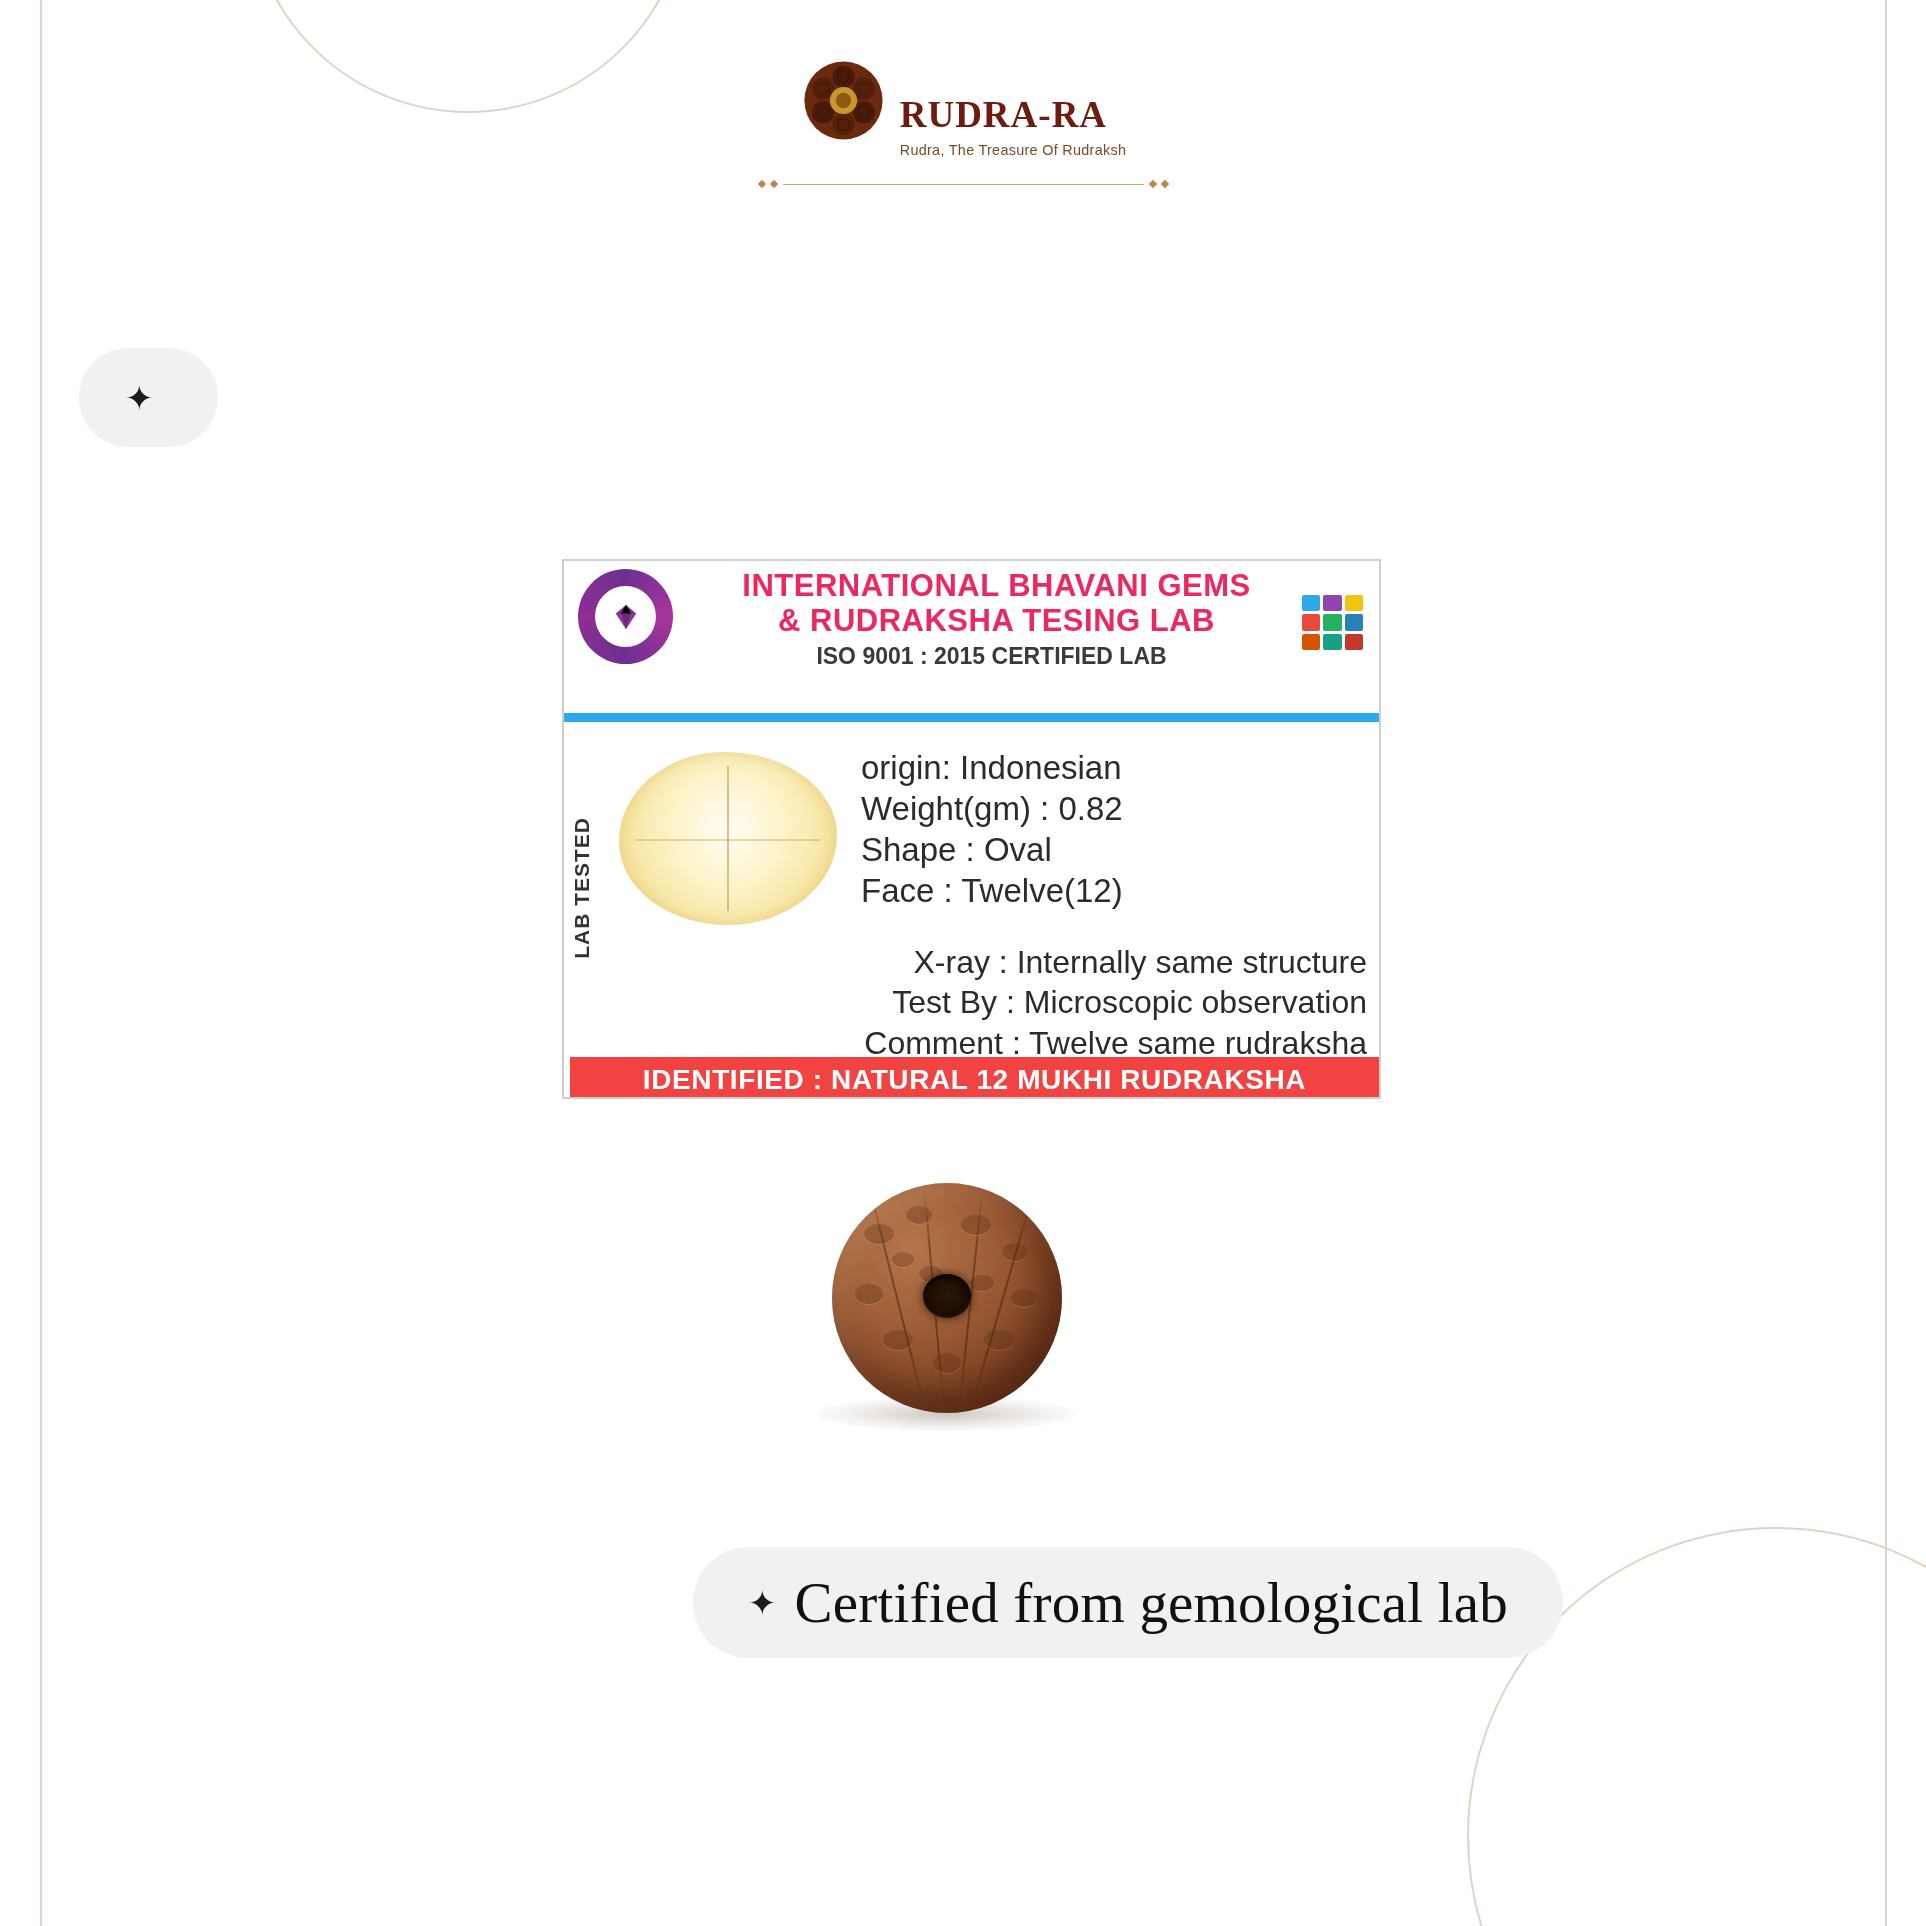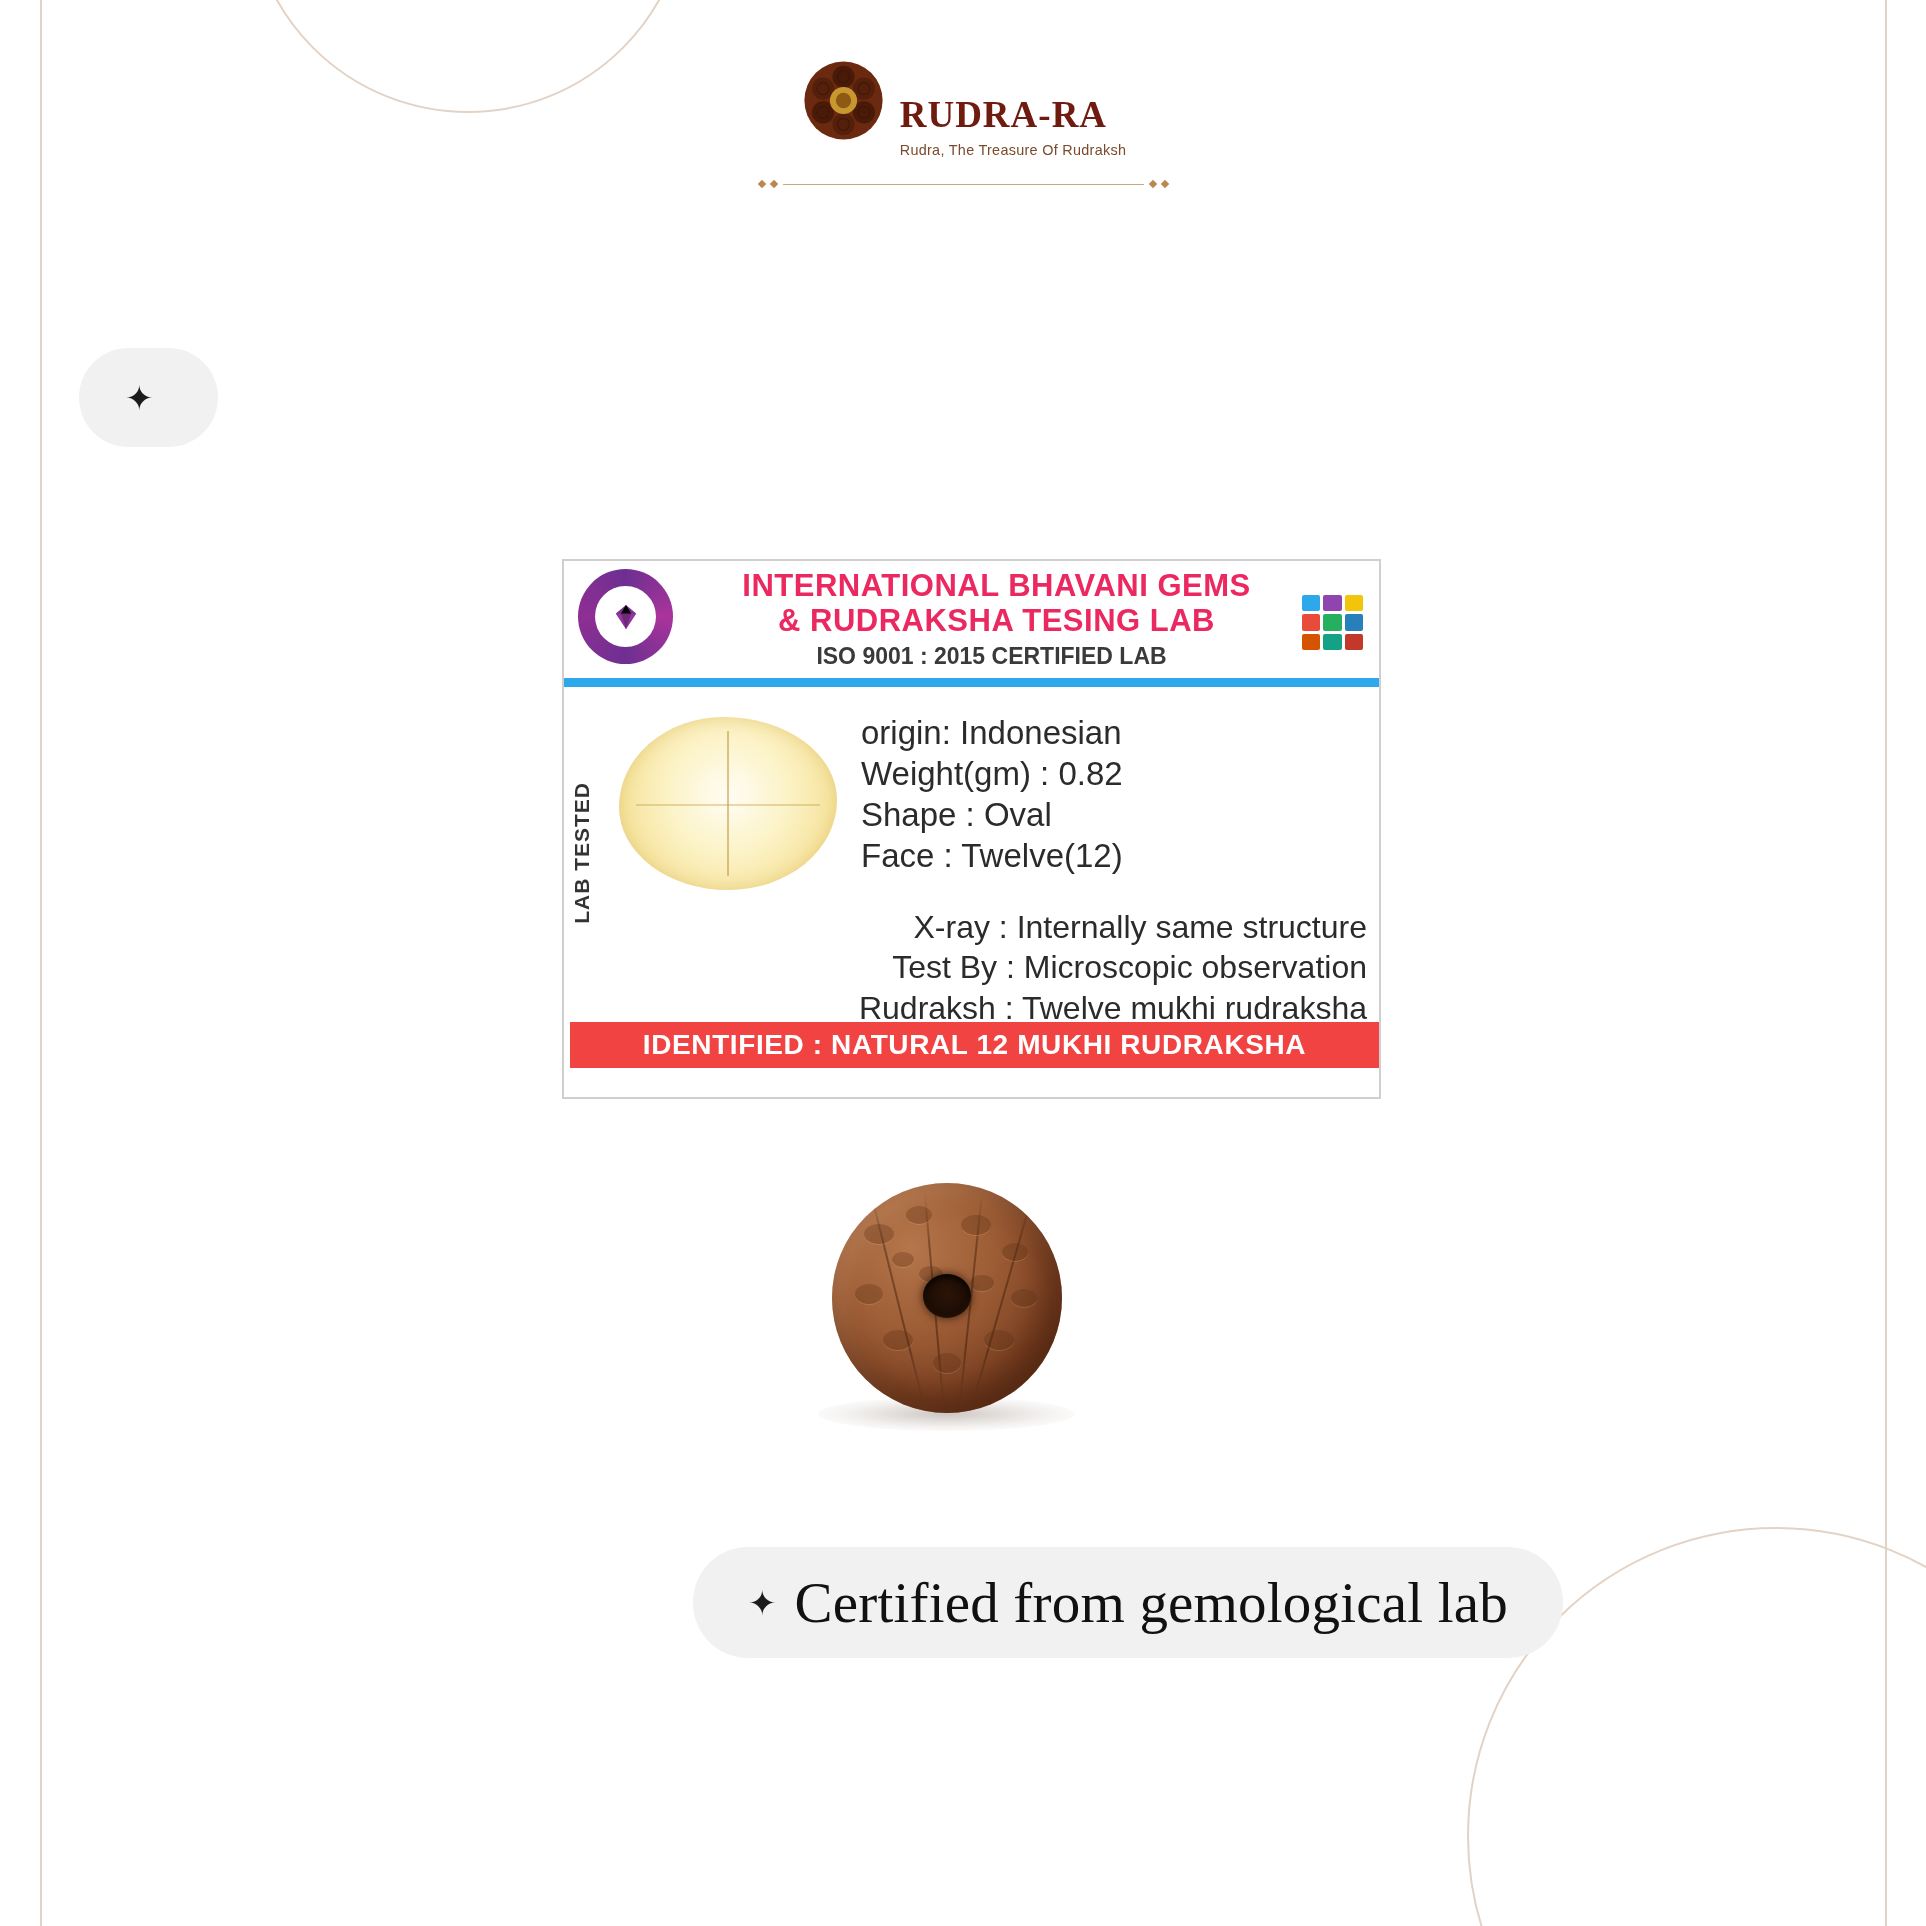--- a/index.html
+++ b/index.html
@@ -155,21 +155,21 @@
     width: 819px;
     height: 540px;
     background: #ffffff;
     border: 2px solid #cfcfcf;
     box-sizing: border-box;
     overflow: hidden;
     filter: saturate(1.02);
   }
   .cert-head {
     position: relative;
-    height: 117px;
+    height: 152px;
     padding-top: 8px;
     box-sizing: border-box;
   }
   .cert-title1, .cert-title2 {
     text-align: center;
     font-family: "Liberation Sans", sans-serif;
     font-weight: bold;
     font-size: 31px;
     color: #e8295f;
     letter-spacing: 0.5px;
@@ -464,21 +464,21 @@
       <div class="cert-fields">
         <div class="row">origin: Indonesian</div>
         <div class="row">Weight(gm) : 0.82</div>
         <div class="row">Shape : Oval</div>
         <div class="row">Face : Twelve(12)</div>
       </div>
 
       <div class="cert-wide">
         <div class="row">X-ray : Internally same structure</div>
         <div class="row">Test By : Microscopic observation</div>
-        <div class="row">Rudraksh : Twelve mukhi rudraksha</div>
+        <div class="row">Comment : Twelve same rudraksha</div>
       </div>
 
       <div class="cert-footer">
         <span class="cert-footer-text">IDENTIFIED : NATURAL 12 MUKHI RUDRAKSHA</span>
       </div>
     </div>
   </div>
 
   <div class="product">
     <div class="bead-shadow"></div>

